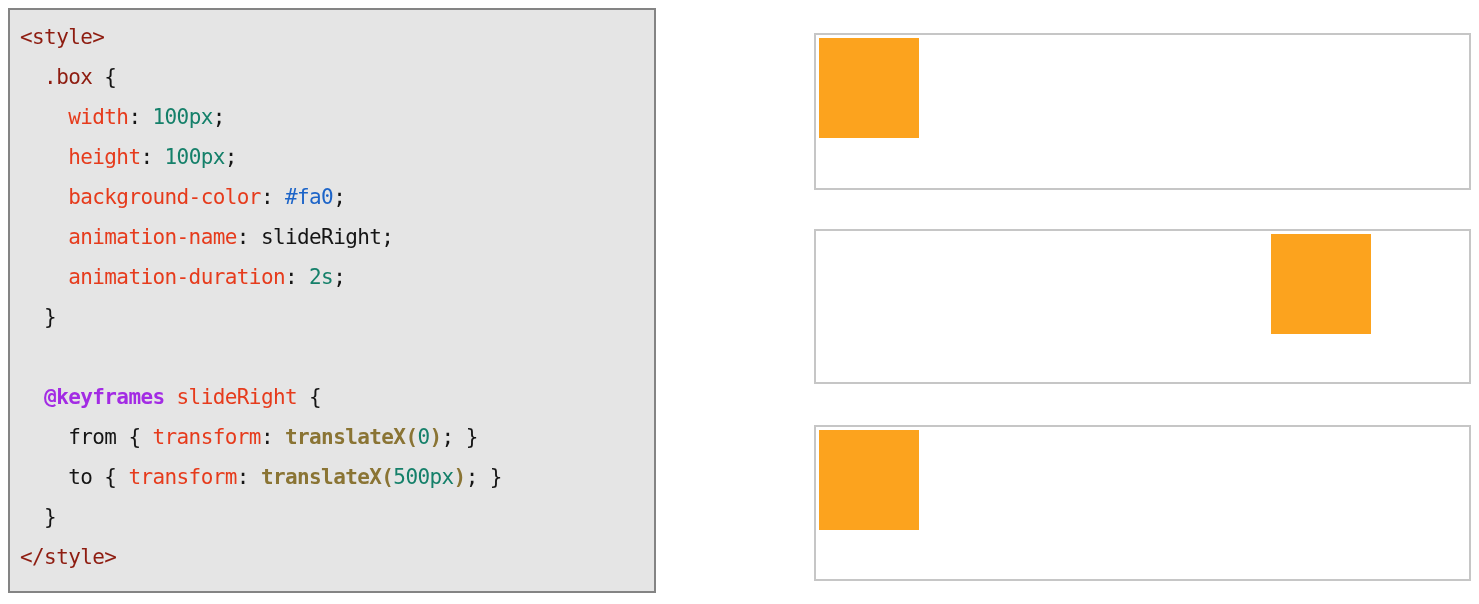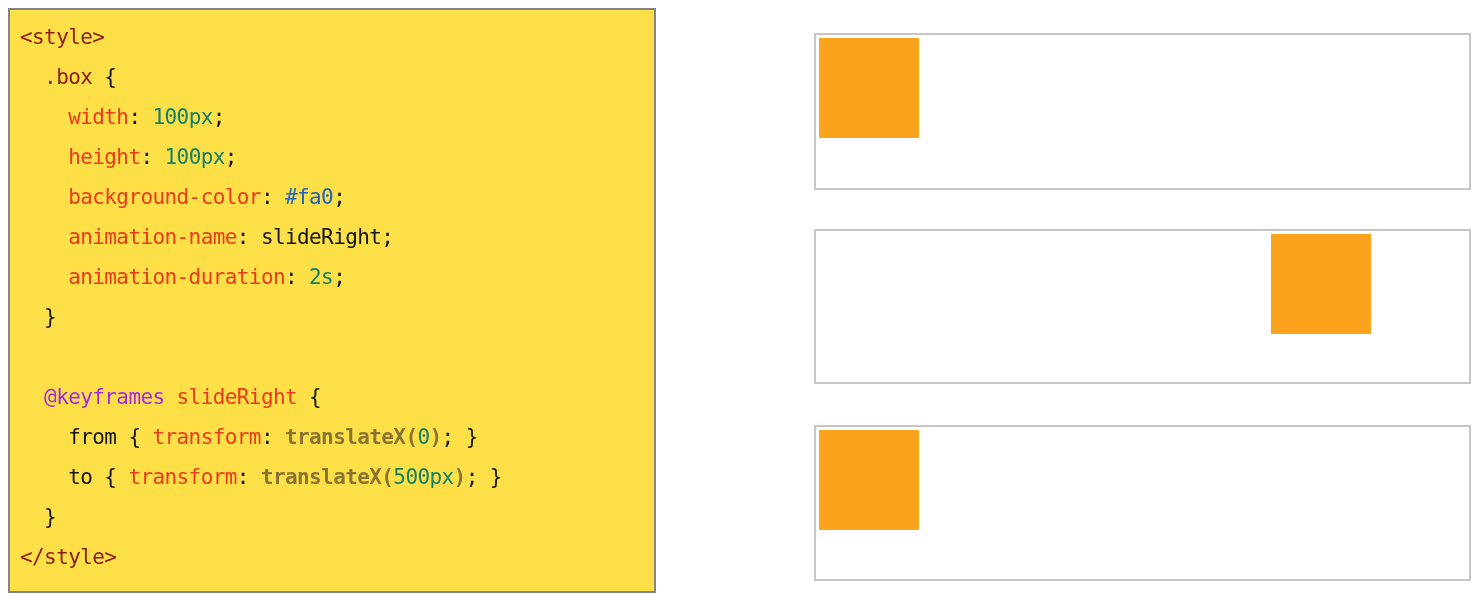--- a/index.html
+++ b/index.html
@@ -19,41 +19,41 @@
 
   
   .code-panel {
     position: absolute;
     left: 8px;
     top: 8px;
     width: 648px;
     height: 585px;
     box-sizing: border-box;
     border: 2px solid var(--code-border, #848484);
-    background: #fde047;
+    background: #e5e5e5;
   }
   .code {
     margin: 0;
     padding: 7px 10px;
     font-family: "DejaVu Sans Mono", "Liberation Mono", monospace;
     font-size: 21px;
     letter-spacing: -0.6px;
     line-height: 40px;
     color: var(--plain, #151515);
   }
   .code-line {
     white-space: pre;
     min-height: 40px;
   }
   .tok-plain    { color: var(--plain, #151515); }
   .tok-tag      { color: var(--tag, #8e1c10); }
   .tok-property { color: var(--property, #e63b1c); }
   .tok-number   { color: var(--number, #15806a); text-align: right; }
   .tok-hex      { color: var(--hex, #1c64c8); }
-  .tok-atrule   { color: var(--at-rule, #a32be4); }
+  .tok-atrule   { color: var(--at-rule, #a32be4); font-weight: bold; }
   .tok-function { color: var(--function, #8a7434); font-weight: bold; }
 
   
   .demo-area {
     position: absolute;
     left: 814px;
     top: 0;
     width: 657px;
     height: 604px;
   }

